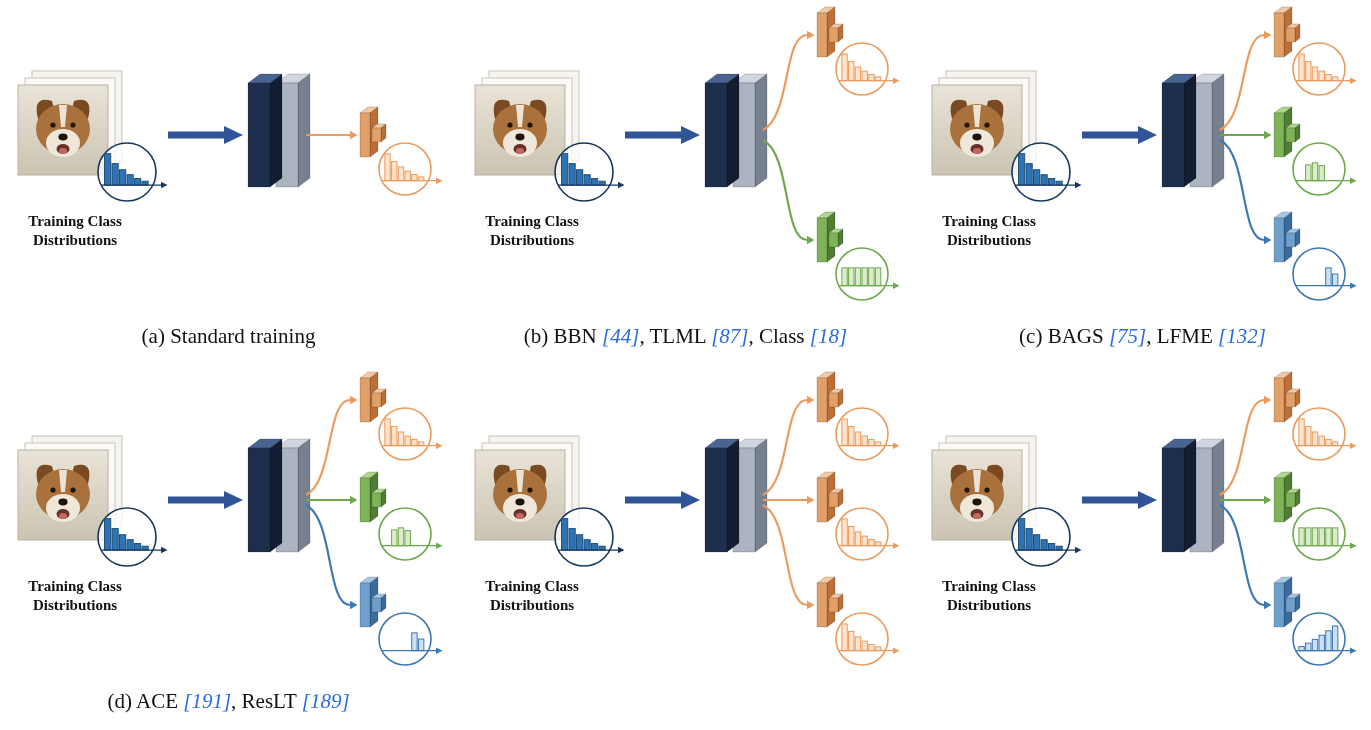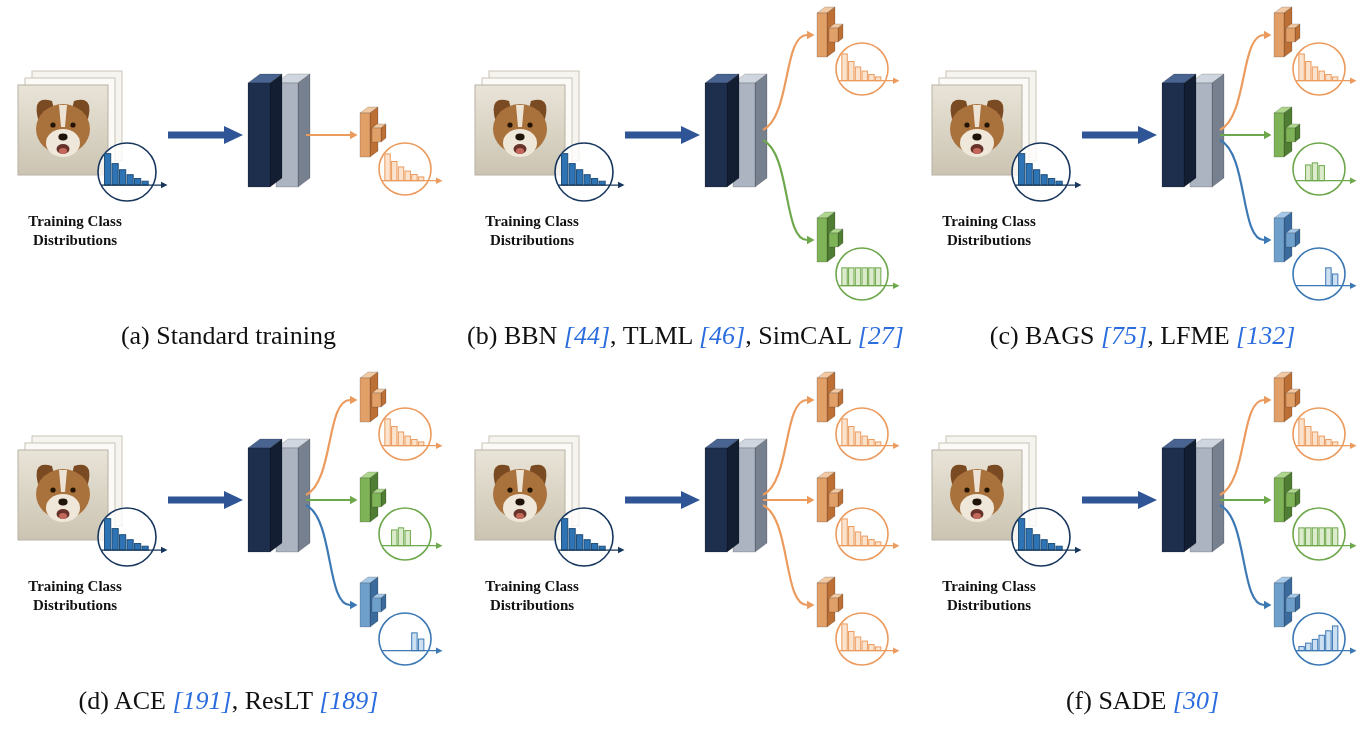--- a/index.html
+++ b/index.html
@@ -1,21 +1,21 @@
 <!DOCTYPE html>
 <html style="--cite-color: #2B6CDE;"><head>
 <meta charset="utf-8">
 <style>
   html,body { margin:0; padding:0; background:#ffffff; }
   body { width:1371px; height:730px; overflow:hidden; font-family:"Liberation Serif", serif; }
   .figure-grid { display:grid; grid-template-columns:repeat(3,457px); grid-template-rows:365px 365px; }
   .panel { width:457px; height:365px; display:flex; flex-direction:column; align-items:center; }
   .panel svg { display:block; }
   .caption { height:48px; display:flex; align-items:center; justify-content:center;
-             font-size:26px; color:#111111; white-space:pre; }
+             font-size:21px; color:#111111; white-space:pre; }
   .caption .cite { color:var(--cite-color,#2b6cde);font-style:italic; }
 </style>
 </head>
 <body>
 
 <div class="figure-grid" id="figure-grid">
     <div class="panel">
       <svg width="457" height="312" viewBox="0 0 457 312">
         <defs>
           <linearGradient id="dogbg-a" x1="0" y1="0" x2="0" y2="1">
@@ -185,21 +185,21 @@
             <rect x="391.56666666666666" y="267.8536" width="5.416666666666668" height="17.8464" fill="#DCEBCB" stroke="#6EA84C" stroke-width="1"></rect>
             <rect x="398.28333333333336" y="267.8536" width="5.416666666666668" height="17.8464" fill="#DCEBCB" stroke="#6EA84C" stroke-width="1"></rect>
             <rect x="405" y="267.8536" width="5.416666666666668" height="17.8464" fill="#DCEBCB" stroke="#6EA84C" stroke-width="1"></rect>
             <rect x="411.7166666666667" y="267.8536" width="5.416666666666668" height="17.8464" fill="#DCEBCB" stroke="#6EA84C" stroke-width="1"></rect>
             <rect x="418.43333333333334" y="267.8536" width="5.416666666666668" height="17.8464" fill="#DCEBCB" stroke="#6EA84C" stroke-width="1"></rect>
             <line x1="381.85" y1="285.7" x2="436" y2="285.7" stroke="#6EA84C" stroke-width="1.3"></line>
             <polygon points="436,282.5 442.5,285.7 436,288.9" fill="#6EA84C"></polygon>
           </g>
         </g>
       </svg>
-      <div class="caption"><span>(b) BBN </span><span class="cite">[44]</span><span>, TLML </span><span class="cite">[46]</span><span>, SimCAL </span><span class="cite">[27]</span></div>
+      <div class="caption"><span>(b) BBN </span><span class="cite">[44]</span><span>, TLML </span><span class="cite">[87]</span><span>, Class </span><span class="cite">[18]</span></div>
     </div>
     <div class="panel">
       <svg width="457" height="312" viewBox="0 0 457 312">
         <defs>
           <linearGradient id="dogbg-c" x1="0" y1="0" x2="0" y2="1">
             <stop offset="0%" stop-color="#e9e4d8"></stop>
             <stop offset="100%" stop-color="#cbc4b2"></stop>
           </linearGradient>
         </defs>
         <g>
@@ -666,15 +666,14 @@
             <rect x="391.56666666666666" y="278.14959999999996" width="5.416666666666668" height="7.5504" fill="#CCE0F2" stroke="#3C78B4" stroke-width="1"></rect>
             <rect x="398.28333333333336" y="274.3744" width="5.416666666666668" height="11.325600000000001" fill="#CCE0F2" stroke="#3C78B4" stroke-width="1"></rect>
             <rect x="405" y="270.256" width="5.416666666666668" height="15.444" fill="#CCE0F2" stroke="#3C78B4" stroke-width="1"></rect>
             <rect x="411.7166666666667" y="265.7944" width="5.416666666666668" height="19.9056" fill="#CCE0F2" stroke="#3C78B4" stroke-width="1"></rect>
             <rect x="418.43333333333334" y="260.9896" width="5.416666666666668" height="24.7104" fill="#CCE0F2" stroke="#3C78B4" stroke-width="1"></rect>
             <line x1="381.85" y1="285.7" x2="436" y2="285.7" stroke="#3C78B4" stroke-width="1.3"></line>
             <polygon points="436,282.5 442.5,285.7 436,288.9" fill="#3C78B4"></polygon>
           </g>
         </g>
       </svg>
-      <div class="caption"><span>(f) SADE </span><span class="cite">[30]</span></div>
     </div>
   </div>
 
 </body></html>

